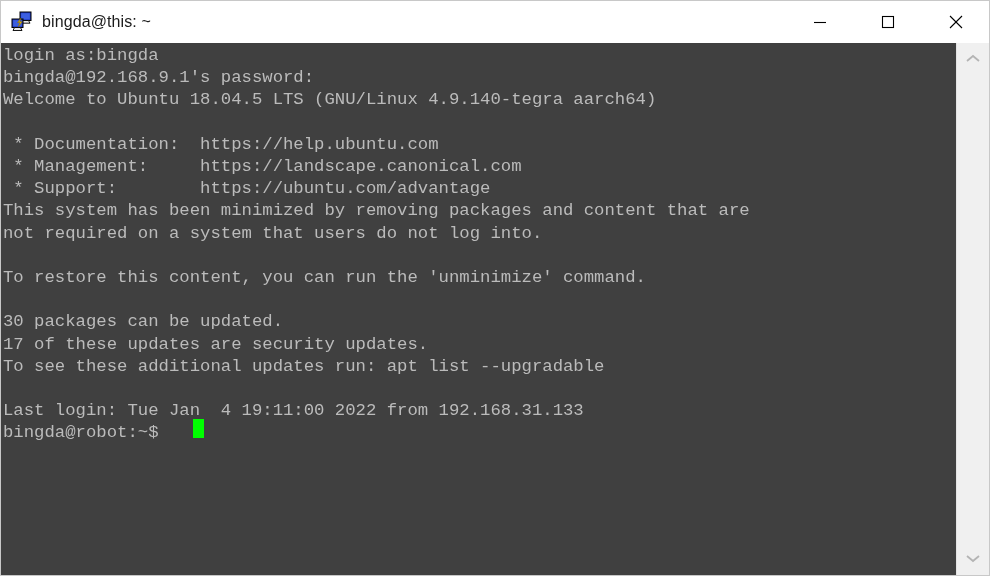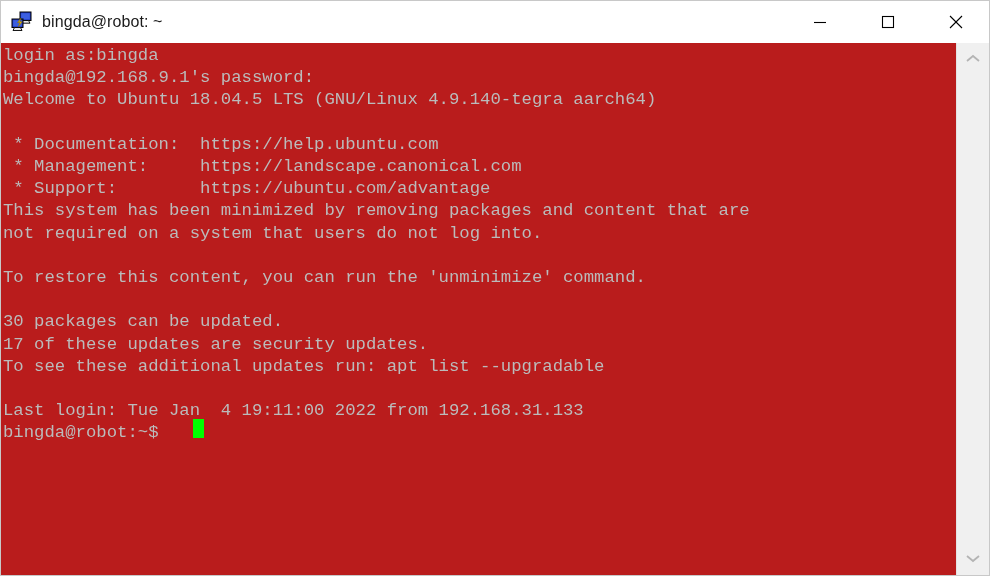--- a/index.html
+++ b/index.html
@@ -65,21 +65,21 @@
   #btn-min   { margin-right: 22px; }
   #btn-max   { margin-right: 22px; }
 
   
   #terminal {
     position: absolute;
     left: 0;
     top: 42px;
     width: 979px;
     height: 533px;
-    background: #b91c1c;
+    background: #404040;
     overflow: hidden;
   }
   #term-text {
     position: absolute;
     left: 2px;
     top: 2px;
     margin: 0;
     font-family: "Liberation Mono", "DejaVu Sans Mono", monospace;
     font-size: 17.3px;
     line-height: 22.2px;
@@ -151,21 +151,21 @@
         <path d="M12.5 10.5 L18.5 10.5 L20 13.2 L11 13.2 Z" fill="#e8e8e8" stroke="#000000" stroke-width="0.9"></path>
 
         <rect x="2" y="9" width="11" height="8.5" fill="#1f38c0" stroke="#000000" stroke-width="1"></rect>
         <rect x="3.2" y="10.2" width="8.6" height="6.1" fill="#3c5fe0"></rect>
         <path d="M4.5 17.5 L10.5 17.5 L12 20.5 L3 20.5 Z" fill="#e8e8e8" stroke="#000000" stroke-width="0.9"></path>
 
         <path d="M10.8 8.3 L7.6 12.6 L9.9 12.6 L8.4 16.6 L12.1 11.8 L9.7 11.8 Z" fill="#ffd21e" stroke="#8a6d00" stroke-width="0.7"></path>
       </svg>
     </span>
 
-    <span id="title-text">bingda@robot: ~</span>
+    <span id="title-text">bingda@this: ~</span>
 
     <div class="winbtn" id="btn-min">
       <span>
         <svg width="14" height="14" viewBox="0 0 14 14">
           <line x1="1" y1="7.5" x2="13" y2="7.5" stroke="#000000" stroke-width="1.1"></line>
         </svg>
       </span>
     </div>
 
     <div class="winbtn" id="btn-max">

